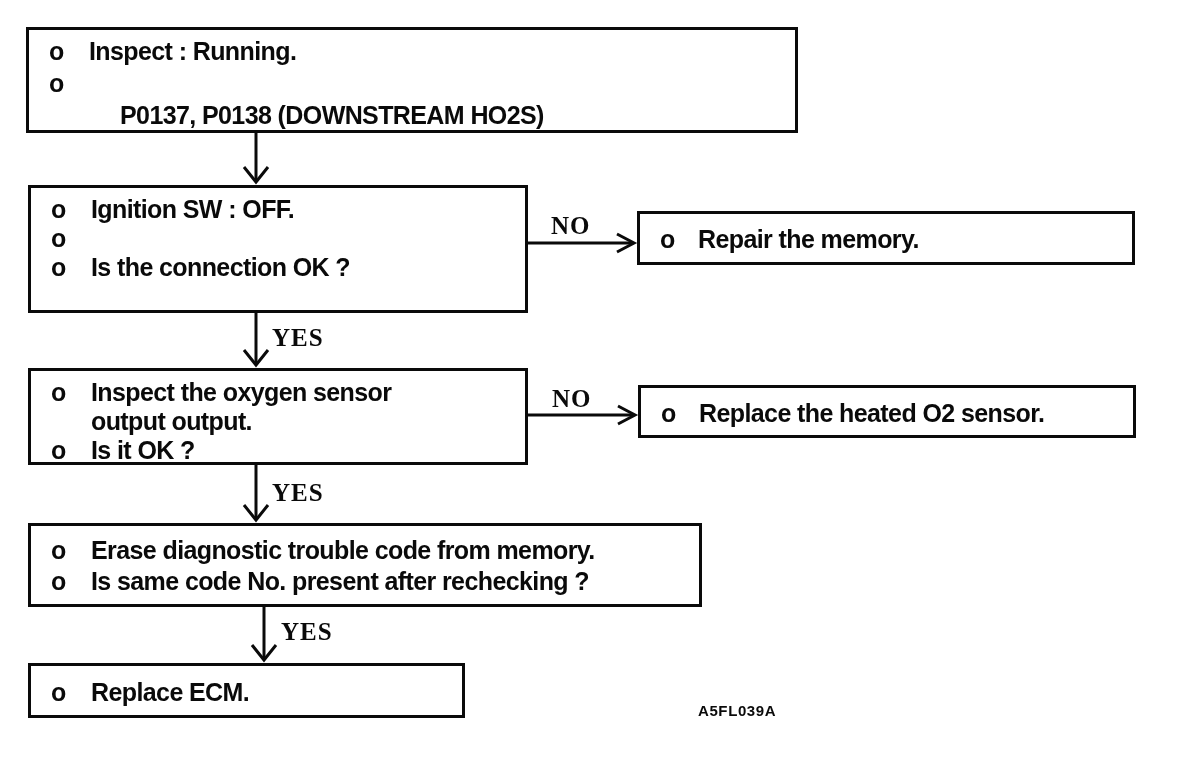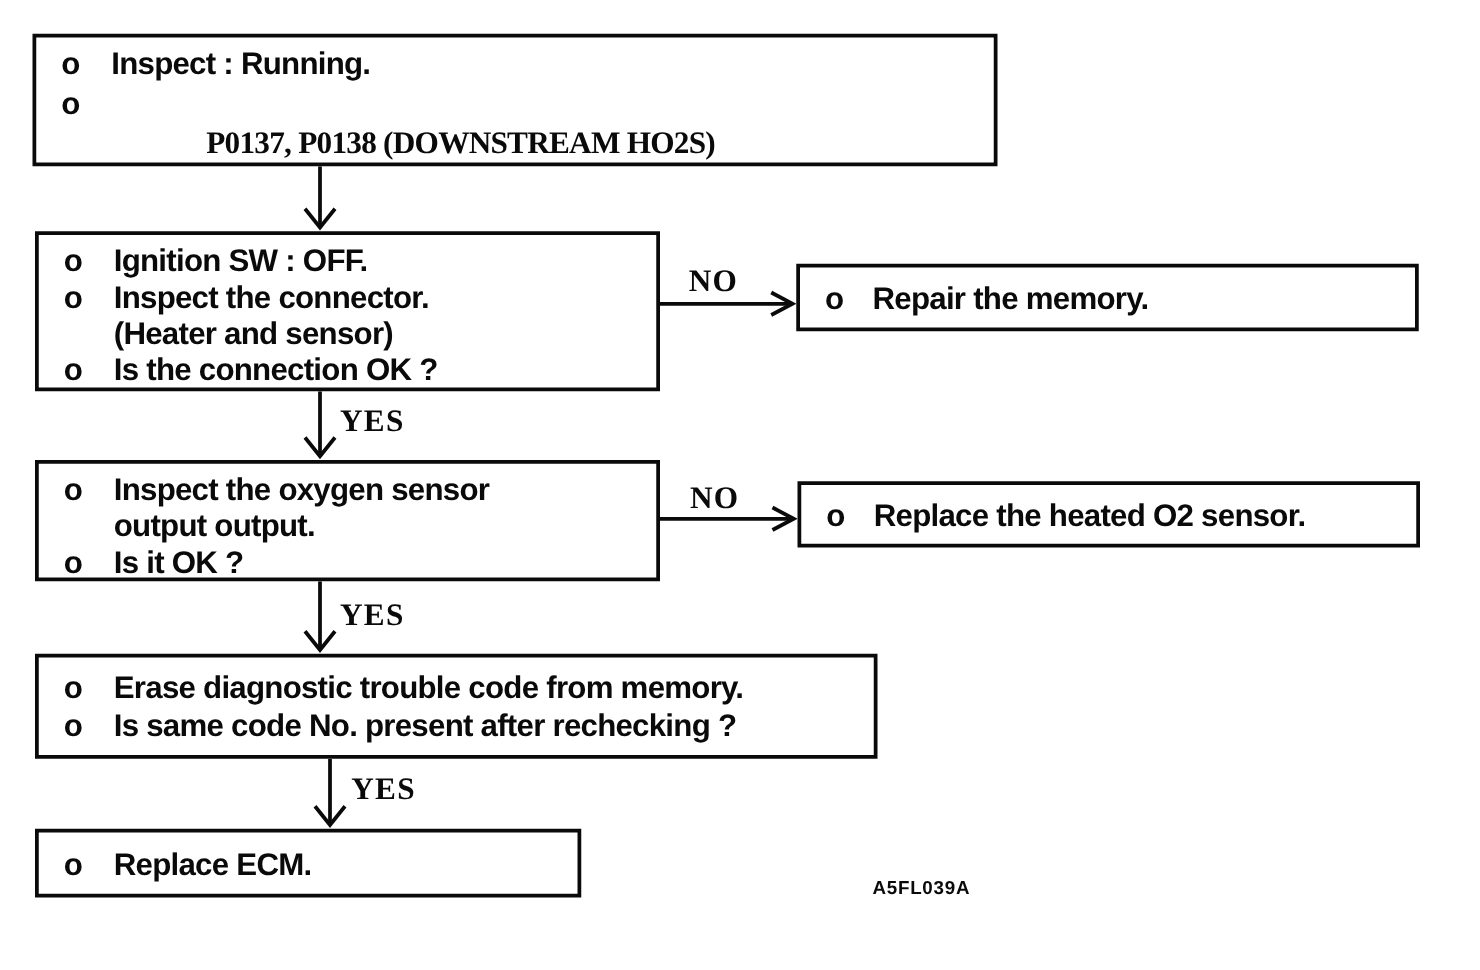--- a/index.html
+++ b/index.html
@@ -28,21 +28,21 @@
     display: flex;
     align-items: baseline;
     font-size: 25px;
     letter-spacing: -0.6px;
     white-space: nowrap;
   }
   .bullet {
     flex: 0 0 40px;
     letter-spacing: 0;
   }
-  .dtc-indent { margin-left: 76px; font-family: Liberation Serif, serif; }
+  .dtc-indent { margin-left: 31px; }
 
   
   #box-start            { left: 26px;  top: 27px;  width: 772px; height: 106px; padding: 5px 0 0 20px; }
   #box-start .line      { line-height: 32px; }
   #box-inspect-conn     { left: 28px;  top: 185px; width: 500px; height: 128px; padding: 7px 0 0 20px; }
   #box-inspect-conn .line { line-height: 29px; }
   #box-inspect-o2       { left: 28px;  top: 368px; width: 500px; height: 97px;  padding: 7px 0 0 20px; }
   #box-inspect-o2 .line { line-height: 29px; }
   #box-erase-dtc        { left: 28px;  top: 523px; width: 674px; height: 84px;  padding: 9px 0 0 20px; }
   #box-erase-dtc .line  { line-height: 31px; }
@@ -127,25 +127,20 @@
     </div>
   </div>
 
   <div class="box" id="box-inspect-conn">
     <div class="line">
       <span class="bullet">o</span>
       <span class="txt">Ignition SW : OFF.</span>
     </div>
     <div class="line">
       <span class="bullet">o</span>
-      <span class="txt">Inspect the connector.</span>
-    </div>
-    <div class="line">
-      <span class="bullet"></span>
-      <span class="txt">(Heater and sensor)</span>
     </div>
     <div class="line">
       <span class="bullet">o</span>
       <span class="txt">Is the connection OK ?</span>
     </div>
   </div>
 
   <div class="box box-right" id="box-repair-wiring">
     <div class="line">
       <span class="bullet">o</span>

